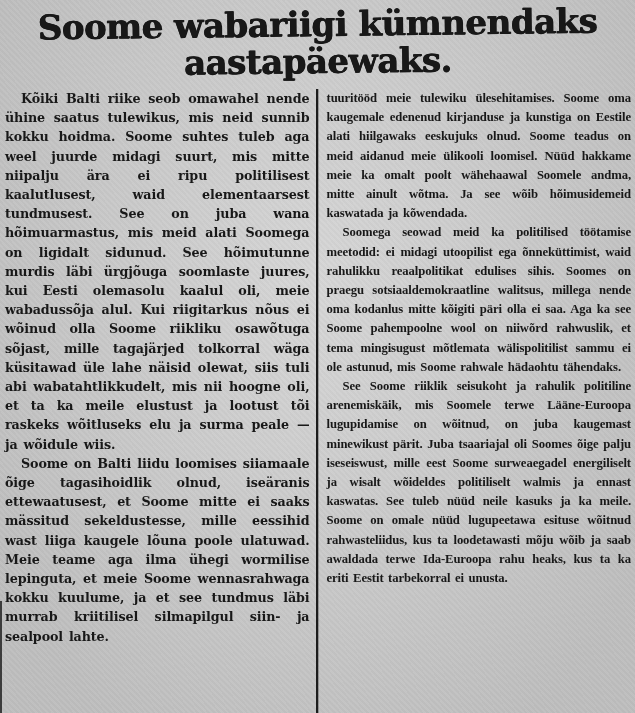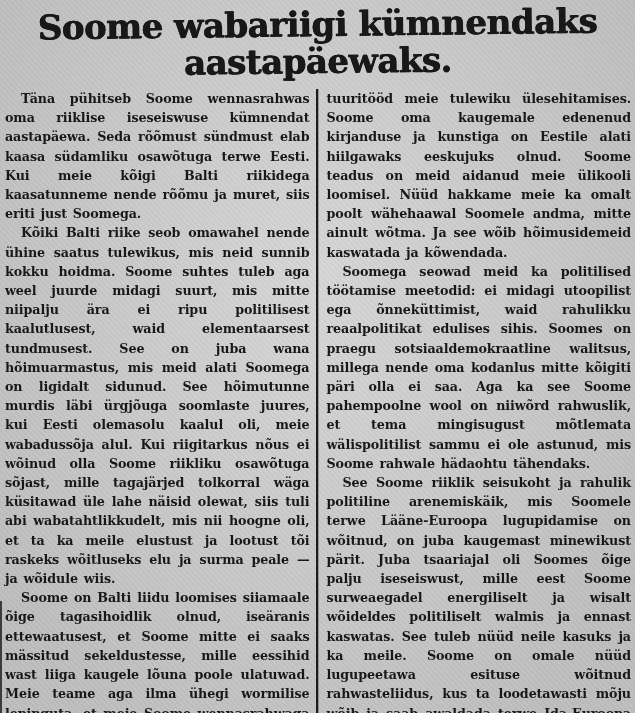--- a/index.html
+++ b/index.html
@@ -42,21 +42,21 @@
     flex:1 1 0;
     padding:0 6px 0 5px;
     overflow:hidden;
     text-align:justify;
     font-size:12.7px;
     line-height:19.2px;
     font-weight:bold;
     letter-spacing:-0.1px;
     word-spacing:1.5px;
   }
-  .col.right{padding:0 4px 12px 9px;}
+  .col.right{padding:0 4px 12px 9px;font-family:Liberation Serif, serif;}
   .divider{
     flex:0 0 2px;
     background:var(--rule);
     box-shadow:1px 0 0 rgba(0,0,0,.25);
   }
   .para{text-indent:16px;}
   .para.cont{text-indent:0;}
 </style>
 </head>
 <body>
@@ -64,21 +64,20 @@
 <div class="scan-edge"></div>
 
 <h1 class="headline">
   <span>Soome wabariigi kümnendaks</span><br>
   <span>aastapäewaks.</span>
 </h1>
 
 <div class="columns">
 
   <div class="col left">
-    <p class="para">Täna pühitseb Soome wennasrahwas oma riiklise iseseiswuse kümnendat aastapäewa. Seda rõõmust sündmust elab kaasa südamliku osawõtuga terwe Eesti. Kui meie kõigi Balti riikidega kaasatunneme nende rõõmu ja muret, siis eriti just Soomega.</p>
     <p class="para">Kõiki Balti riike seob omawahel nende ühine saatus tulewikus, mis neid sunnib kokku hoidma. Soome suhtes tuleb aga weel juurde midagi suurt, mis mitte niipalju ära ei ripu politilisest kaalutlusest, waid elementaarsest tundmusest. See on juba wana hõimuarmastus, mis meid alati Soomega on ligidalt sidunud. See hõimutunne murdis läbi ürgjõuga soomlaste juures, kui Eesti olemasolu kaalul oli, meie wabadussõja alul. Kui riigitarkus nõus ei wõinud olla Soome riikliku osawõtuga sõjast, mille tagajärjed tolkorral wäga küsitawad üle lahe näisid olewat, siis tuli abi wabatahtlikkudelt, mis nii hoogne oli, et ta ka meile elustust ja lootust tõi raskeks wõitluseks elu ja surma peale — ja wõidule wiis.</p>
     <p class="para">Soome on Balti liidu loomises siiamaale õige tagasihoidlik olnud, iseäranis ettewaatusest, et Soome mitte ei saaks mässitud sekeldustesse, mille eessihid wast liiga kaugele lõuna poole ulatuwad. Meie teame aga ilma ühegi wormilise lepinguta, et meie Soome wennasrahwaga kokku kuulume, ja et see tundmus läbi murrab kriitilisel silmapilgul siin- ja sealpool lahte.</p>
 
   </div>
 
   <div class="divider"></div>
 
   <div class="col right">
     <p class="para cont">tuuritööd meie tulewiku ülesehitamises. Soome oma kaugemale edenenud kirjanduse ja kunstiga on Eestile alati hiilgawaks eeskujuks olnud. Soome teadus on meid aidanud meie ülikooli loomisel. Nüüd hakkame meie ka omalt poolt wähehaawal Soomele andma, mitte ainult wõtma. Ja see wõib hõimusidemeid kaswatada ja kõwendada.</p>
     <p class="para">Soomega seowad meid ka politilised töötamise meetodid: ei midagi utoopilist ega õnneküttimist, waid rahulikku reaalpolitikat edulises sihis. Soomes on praegu sotsiaaldemokraatline walitsus, millega nende oma kodanlus mitte kõigiti päri olla ei saa. Aga ka see Soome pahempoolne wool on niiwõrd rahwuslik, et tema mingisugust mõtlemata wälispolitilist sammu ei ole astunud, mis Soome rahwale hädaohtu tähendaks.</p>

